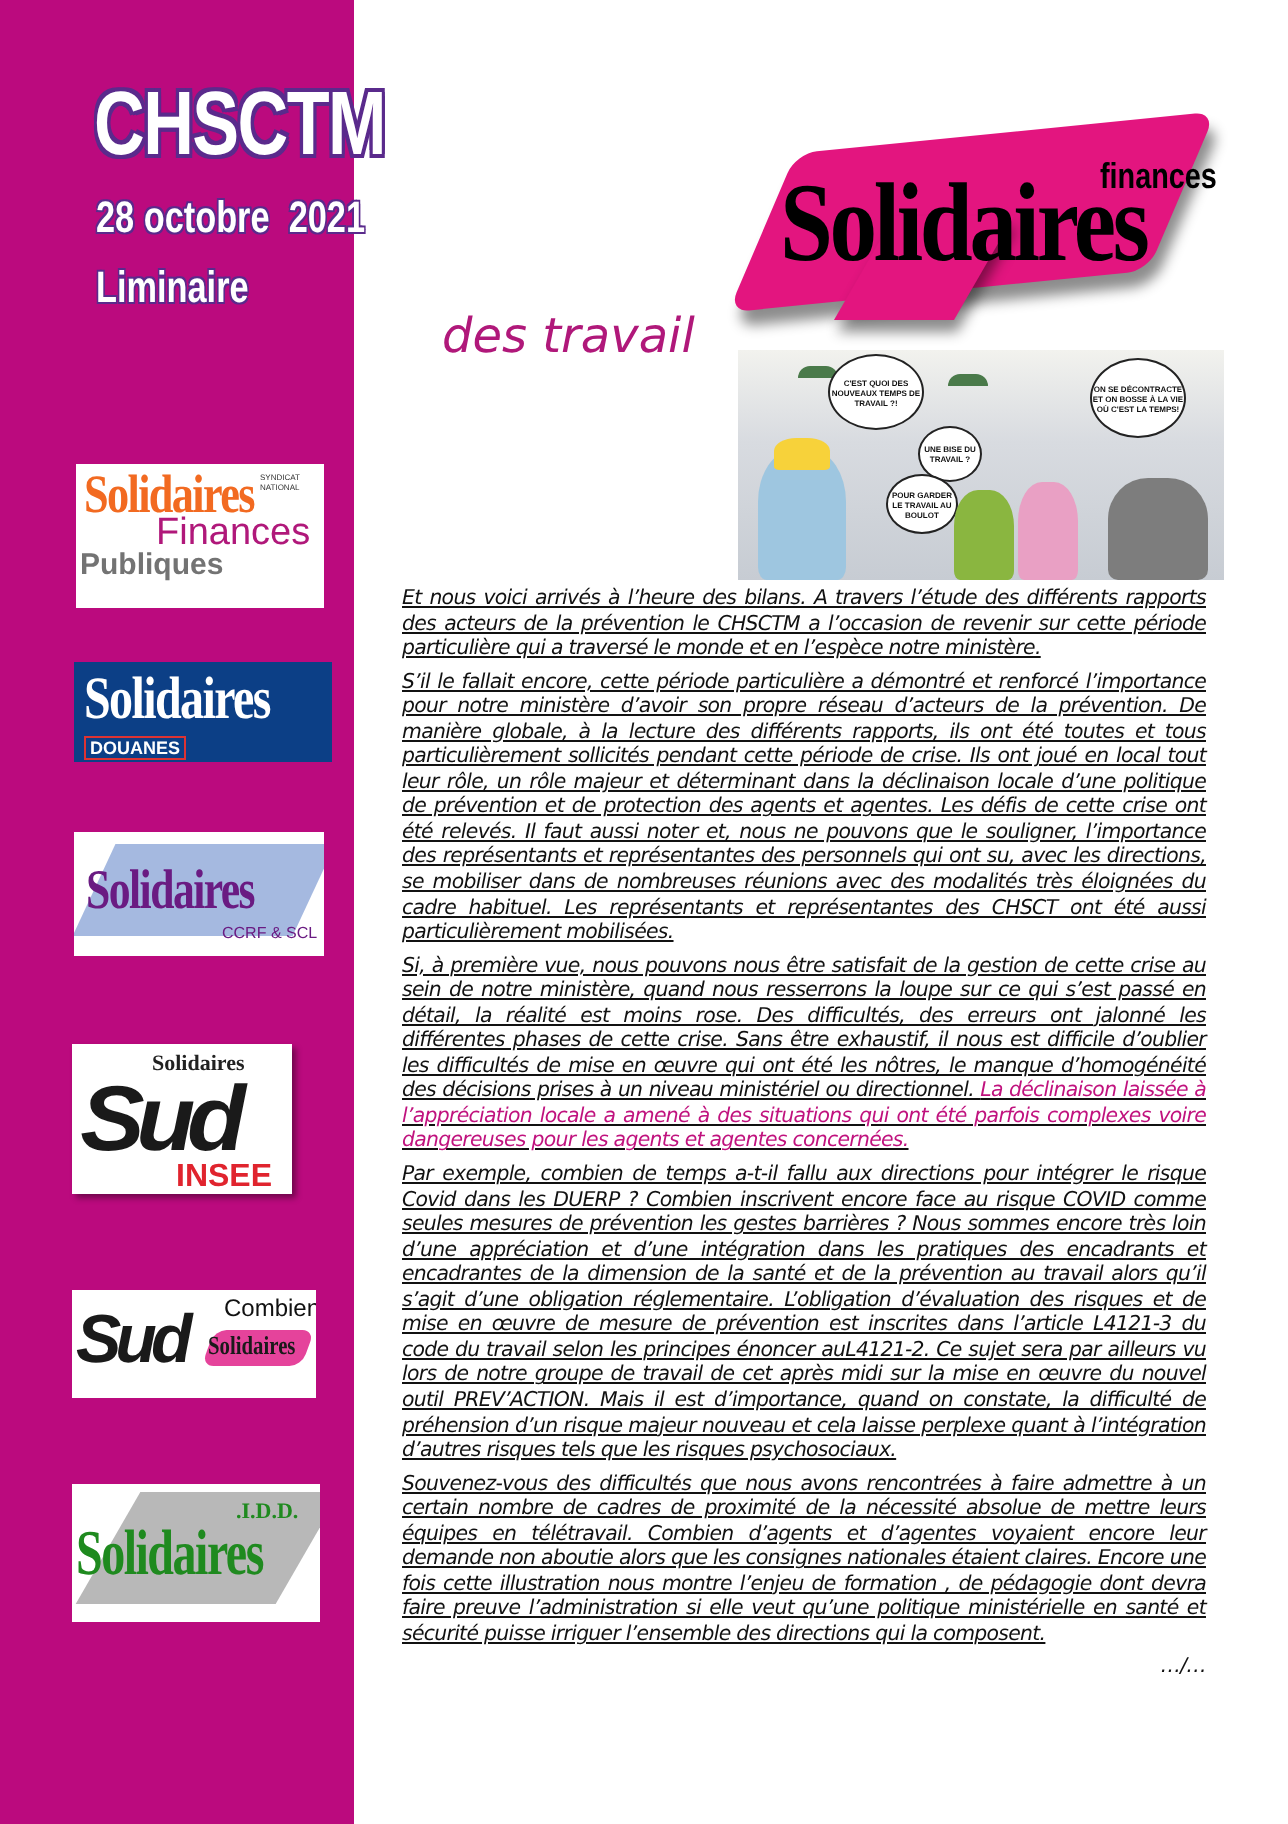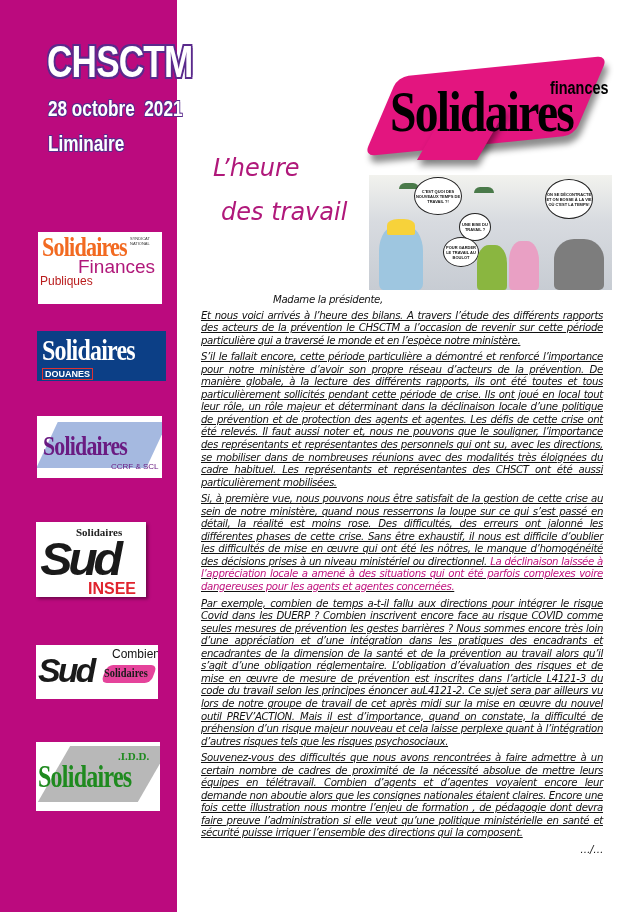--- a/index.html
+++ b/index.html
@@ -9,21 +9,21 @@
   .hdr-date { position: absolute; left: 48px; top: 96px; font-weight: bold; font-size: 22px; color: #ffffff; transform: scaleX(0.78); transform-origin: left top; text-shadow: -1px -1px 0 #5a2a8c, 1px -1px 0 #5a2a8c, -1px 1px 0 #5a2a8c, 1px 1px 0 #5a2a8c; white-space: pre; z-index: 3; }
   .hdr-sub { position: absolute; left: 48px; top: 131px; font-weight: bold; font-size: 22px; color: #ffffff; transform: scaleX(0.78); transform-origin: left top; text-shadow: -1px -1px 0 #5a2a8c, 1px -1px 0 #5a2a8c, -1px 1px 0 #5a2a8c, 1px 1px 0 #5a2a8c; z-index: 3; }
 
   .logo { position: absolute; background: #ffffff; overflow: hidden; }
   .logo .w { position: absolute; font-family: "Liberation Serif", serif; font-weight: bold; white-space: nowrap; }
 
   .l1 { left: 38px; top: 232px; width: 124px; height: 72px; }
   .l1 .w1 { left: 4px; top: 0px; font-size: 27px; color: #f26a21; transform: scaleX(0.82); transform-origin: left top; letter-spacing: -1px; }
   .l1 .tiny { position: absolute; left: 92px; top: 4px; font-size: 4px; color: #333; font-family: "Liberation Sans", sans-serif; }
   .l1 .w2 { left: 40px; top: 24px; font-family: "Liberation Sans", sans-serif; font-weight: normal; font-size: 19px; color: #b0187a; }
-  .l1 .w3 { left: 2px; top: 42px; font-family: "Liberation Sans", sans-serif; font-weight: normal; font-size: 12px; color: #b91c1c; }
+  .l1 .w3 { left: 2px; top: 42px; font-family: "Liberation Sans", sans-serif; font-weight: bold; font-size: 15px; color: #737373; }
 
   .l2 { left: 37px; top: 331px; width: 129px; height: 50px; background: #0c3f86; }
   .l2 .w1 { left: 5px; top: 2px; font-size: 30px; color: #ffffff; transform: scaleX(0.8); transform-origin: left top; letter-spacing: -1px; }
   .l2 .w2 { position: absolute; left: 5px; top: 37px; font-family: "Liberation Sans", sans-serif; font-weight: bold; font-size: 9px; color: #ffffff; border: 1px solid #d33; padding: 0 2px; line-height: 10px; }
 
   .l3 { left: 37px; top: 416px; width: 125px; height: 62px; }
   .l3 .bg { position: absolute; left: 10px; top: 6px; width: 110px; height: 46px; background: #8fa8d8; transform: skewX(-25deg); opacity: 0.8; }
   .l3 .w1 { left: 6px; top: 14px; font-size: 28px; color: #6a1b82; transform: scaleX(0.78); transform-origin: left top; letter-spacing: -1px; }
   .l3 .w2 { left: 74px; top: 46px; font-family: "Liberation Sans", sans-serif; font-weight: normal; font-size: 8px; color: #6a1b82; text-align: center; }
 
@@ -110,39 +110,37 @@
 </div>
 
 <div class="big-logo">
   <div class="pink1"></div>
   <div class="pink2"></div>
   <span class="sol">Solidaires</span>
   <span class="fin">finances</span>
 </div>
 
 <div class="headline">
-  <span>L’heure</span>
   <span class="l2x">des travail</span>
 </div>
 
 <div class="cartoon">
   <div class="lamp" style="left:30px;top:8px;"></div>
   <div class="lamp" style="left:105px;top:12px;"></div>
   <div class="bubble" style="left:45px;top:2px;width:46px;height:36px;">C'EST QUOI DES NOUVEAUX TEMPS DE TRAVAIL ?!</div>
   <div class="bubble" style="left:90px;top:38px;width:30px;height:26px;">UNE BISE DU TRAVAIL ?</div>
   <div class="bubble" style="left:74px;top:62px;width:34px;height:28px;">POUR GARDER LE TRAVAIL AU BOULOT</div>
   <div class="bubble" style="left:176px;top:4px;width:46px;height:38px;">ON SE DÉCONTRACTE ET ON BOSSE À LA VIE OÙ C'EST LA TEMPS!</div>
   <div class="fig" style="left:10px;top:50px;width:44px;height:65px;background:#9ec6e0;"></div>
   <div class="fig" style="left:18px;top:44px;width:28px;height:16px;background:#f7d23a;"></div>
   <div class="fig" style="left:108px;top:70px;width:30px;height:45px;background:#8ab640;"></div>
   <div class="fig" style="left:140px;top:66px;width:30px;height:49px;background:#e9a0c4;"></div>
   <div class="fig" style="left:185px;top:64px;width:50px;height:51px;background:#7d7d7d;"></div>
 </div>
 
 <div class="letter">
-  <div class="salut">Madame la présidente,</div>
   <p>Et nous voici arrivés à l’heure des bilans. A travers l’étude des différents rapports des acteurs de la prévention le CHSCTM a l’occasion de revenir sur cette période particulière qui a traversé le monde et en l’espèce notre ministère.</p>
   <p>S’il le fallait encore, cette période particulière a démontré et renforcé l’importance pour notre ministère d’avoir son propre réseau d’acteurs de la prévention. De manière globale, à la lecture des différents rapports, ils ont été toutes et tous  particulièrement sollicités pendant cette période de crise. Ils ont joué en local tout leur rôle, un rôle majeur et déterminant dans la déclinaison locale d’une politique de prévention et de protection des agents et agentes. Les défis de cette crise ont été relevés. Il faut aussi noter et, nous ne pouvons que le souligner, l’importance des représentants et représentantes des personnels qui ont su, avec les directions, se mobiliser dans de nombreuses réunions avec des  modalités très éloignées du cadre habituel. Les représentants et représentantes des CHSCT ont été aussi particulièrement mobilisées.</p>
   <p><span>Si, à première vue, nous pouvons nous être satisfait de la gestion de cette crise au sein de notre ministère, quand nous resserrons la loupe sur ce qui s’est passé en détail, la réalité est moins rose. Des difficultés, des erreurs ont jalonné les différentes phases de cette crise. Sans être exhaustif, il nous est difficile d’oublier les difficultés de mise en œuvre qui ont été les nôtres, le manque d’homogénéité des décisions prises à un niveau ministériel ou directionnel. </span><span class="hl">La déclinaison laissée à l’appréciation locale a amené à des situations qui ont été parfois complexes voire dangereuses pour les agents et agentes concernées.</span></p>
   <p>Par exemple, combien de temps a-t-il fallu aux directions pour intégrer le risque Covid dans les DUERP ? Combien inscrivent encore face au risque COVID comme seules mesures de prévention les gestes barrières ? Nous sommes encore très loin d’une appréciation et d’une intégration dans les pratiques des encadrants et encadrantes de la dimension de la santé et de la prévention au travail alors qu’il s’agit d’une obligation réglementaire. L’obligation d’évaluation des risques et de mise en œuvre de mesure de prévention est inscrites dans l’article L4121-3 du code du travail selon les principes énoncer auL4121-2. Ce sujet sera par ailleurs vu lors de notre groupe de travail de cet après midi sur la mise en œuvre du nouvel outil PREV’ACTION. Mais il est d’importance, quand on constate,  la difficulté de préhension d’un risque majeur nouveau et cela laisse perplexe quant à l’intégration d’autres risques tels que les risques psychosociaux.</p>
   <p>Souvenez-vous des difficultés que nous avons rencontrées à faire admettre à un certain nombre de cadres de proximité de la nécessité absolue de mettre leurs équipes en télétravail. Combien d’agents et d’agentes voyaient encore leur demande non aboutie alors que les consignes nationales étaient claires. Encore une fois cette illustration nous montre l’enjeu de formation , de pédagogie dont devra faire preuve l’administration si elle veut qu’une politique ministérielle en santé et sécurité puisse irriguer l’ensemble des directions qui la composent.</p>
   <div class="cont">…/…</div>
 </div>
 
 </body></html>

